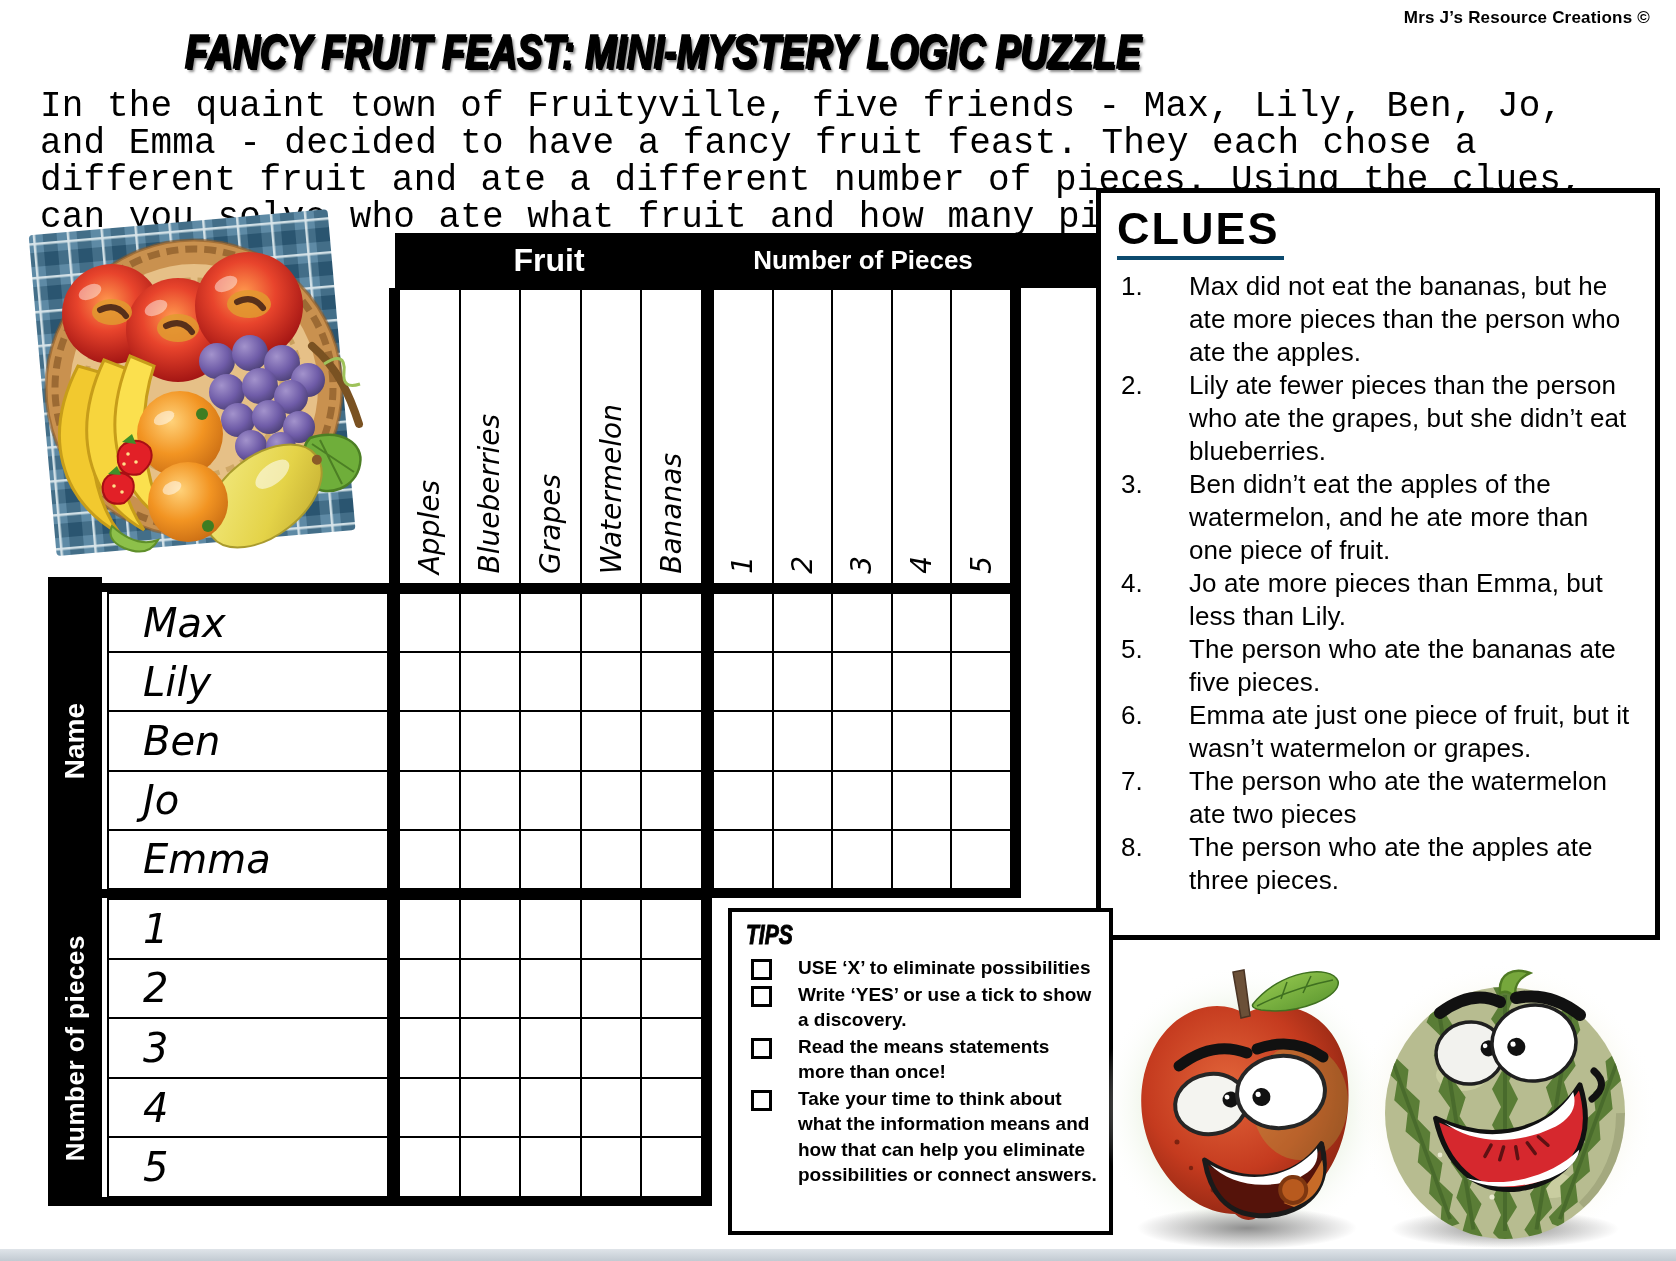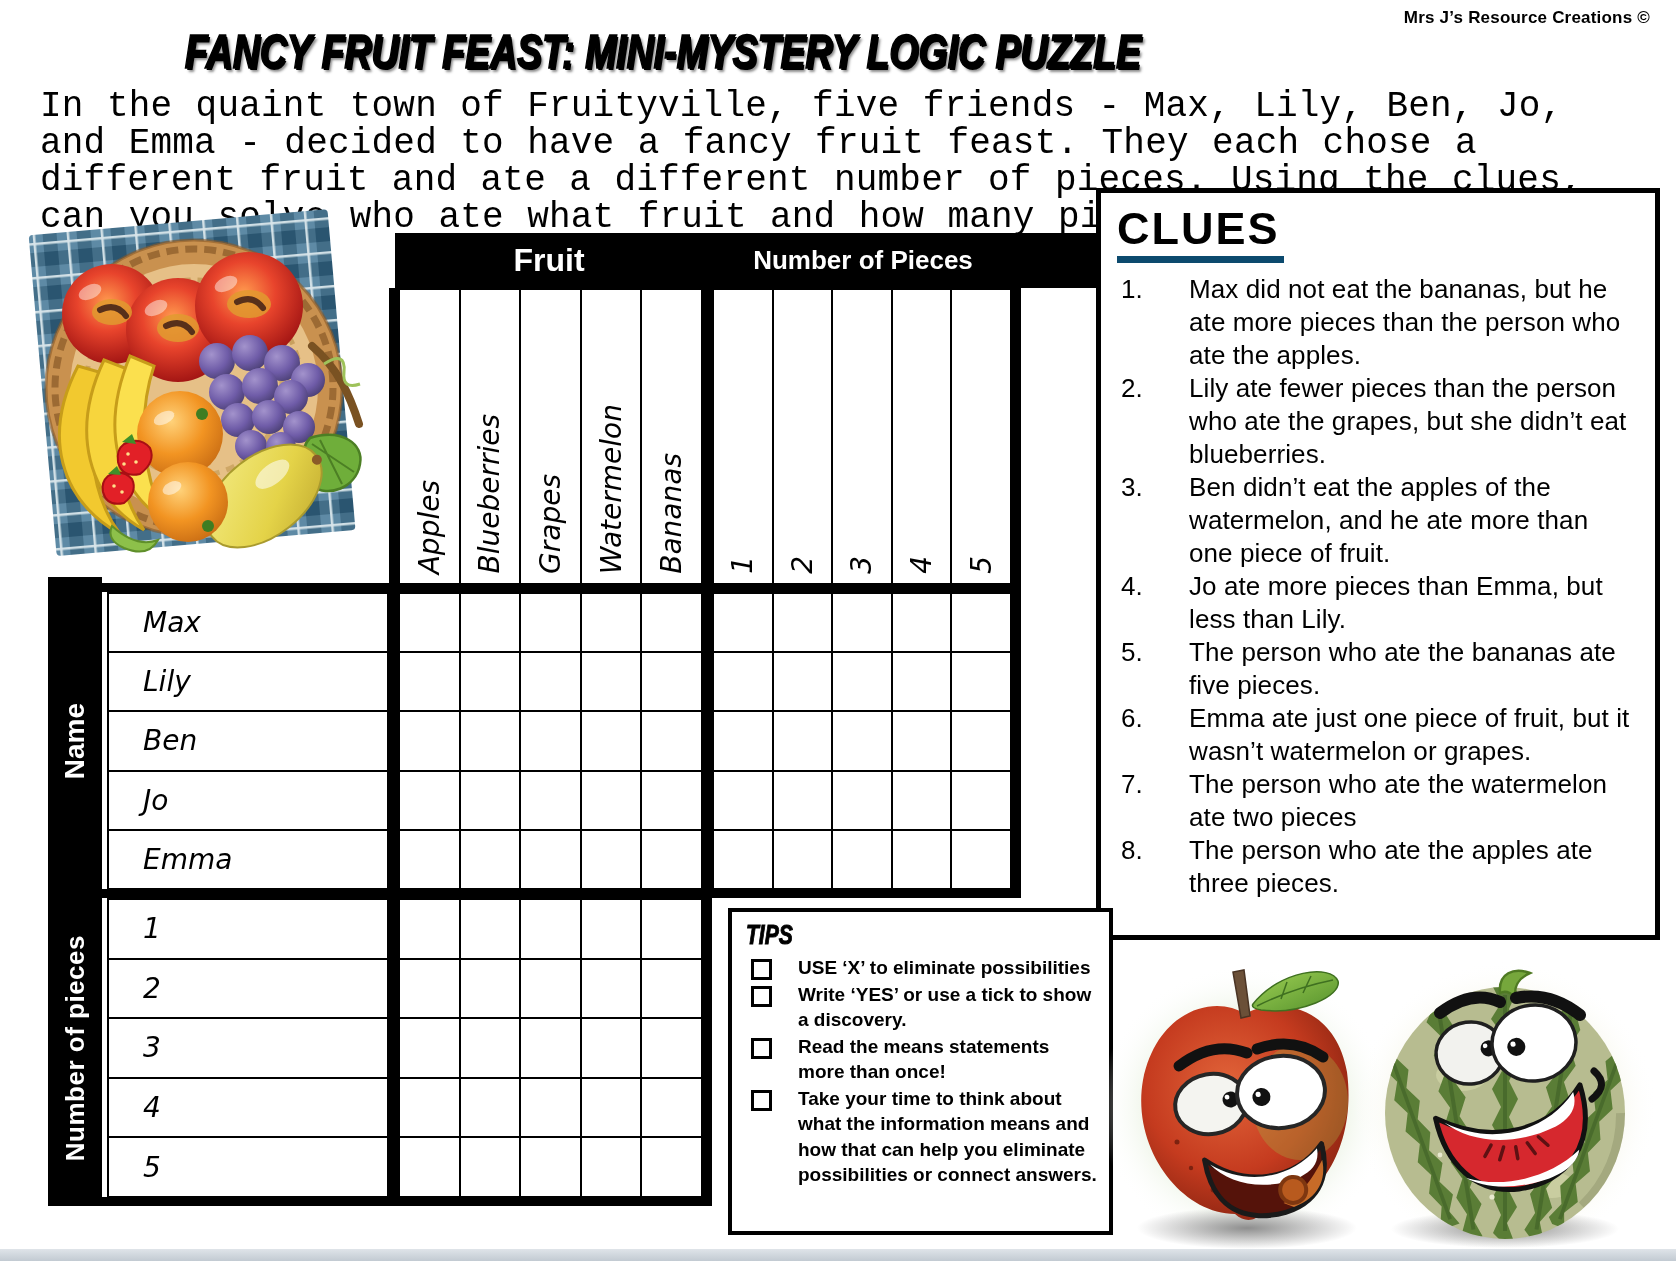--- a/index.html
+++ b/index.html
@@ -33,34 +33,34 @@
   .subgrid{display:grid;background:#000;gap:2px;padding:2px;box-sizing:border-box;}
   .subgrid .cell{background:#fff;}
   .labels{grid-template-columns:repeat(5,1fr);}
   .lcell{background:#fff;display:flex;justify-content:center;align-items:flex-end;padding-bottom:10px;box-sizing:border-box;}
   .vtext{
     writing-mode:vertical-rl;transform:rotate(180deg);
     font-family:"DejaVu Sans",sans-serif;font-style:italic;font-size:28px;white-space:nowrap;
   }
   .rows{grid-template-rows:repeat(5,1fr);grid-template-columns:1fr;}
   .rcell{background:#fff;display:flex;align-items:center;padding-left:34px;box-sizing:border-box;
-         font-family:"DejaVu Sans",sans-serif;font-style:italic;font-size:28px;}
+         font-family:"DejaVu Sans",sans-serif;font-style:italic;font-size:40px;}
   .body{grid-template-columns:repeat(5,1fr);grid-template-rows:repeat(5,1fr);}
 
   .blackbar{background:#000;}
   .axis{display:flex;align-items:center;justify-content:center;}
   .axis .vtext{font-family:"Liberation Sans",sans-serif;font-style:normal;font-weight:bold;color:#fff;}
   #name-axis .vtext{font-size:28px;}
   #pieces-axis .vtext{font-size:26px;letter-spacing:.5px;}
 
   .thick{background:#000;}
 
   
   .clues-box{left:1096px;top:188px;width:564px;height:752px;border:5px solid #000;box-sizing:border-box;padding:10px 16px 0 16px;background:#fff;}
-  .clues-title{display:inline-block;font-size:45px;font-weight:bold;letter-spacing:2px;border-bottom:7px solid #0c4a6e;padding:0 4px 1px 0;margin:0 0 10px 0;}
+  .clues-title{display:inline-block;font-size:45px;font-weight:bold;letter-spacing:2px;border-bottom:4px solid #0c4a6e;padding:0 4px 1px 0;margin:0 0 10px 0;}
   .clue{display:grid;grid-template-columns:72px 1fr;font-size:26px;line-height:33px;letter-spacing:.1px;}
   .clue-num{padding-left:4px;}
 
   
   .tips-box{left:728px;top:908px;width:385px;height:327px;border:4px solid #000;box-sizing:border-box;padding:8px 12px 0 12px;background:#fff;}
   .tips-title{display:inline-block;font-size:27px;font-weight:900;font-style:italic;transform:scaleX(.78);transform-origin:left;
               -webkit-text-stroke:1px #000;margin:0 0 4px 2px;letter-spacing:0;}
   .tip{display:grid;grid-template-columns:54px 1fr;font-size:19px;font-weight:bold;line-height:25.5px;margin-bottom:1px;}
   .tip-box{width:15px;height:15px;border:3px solid #000;margin-left:7px;margin-top:4px;}
 

